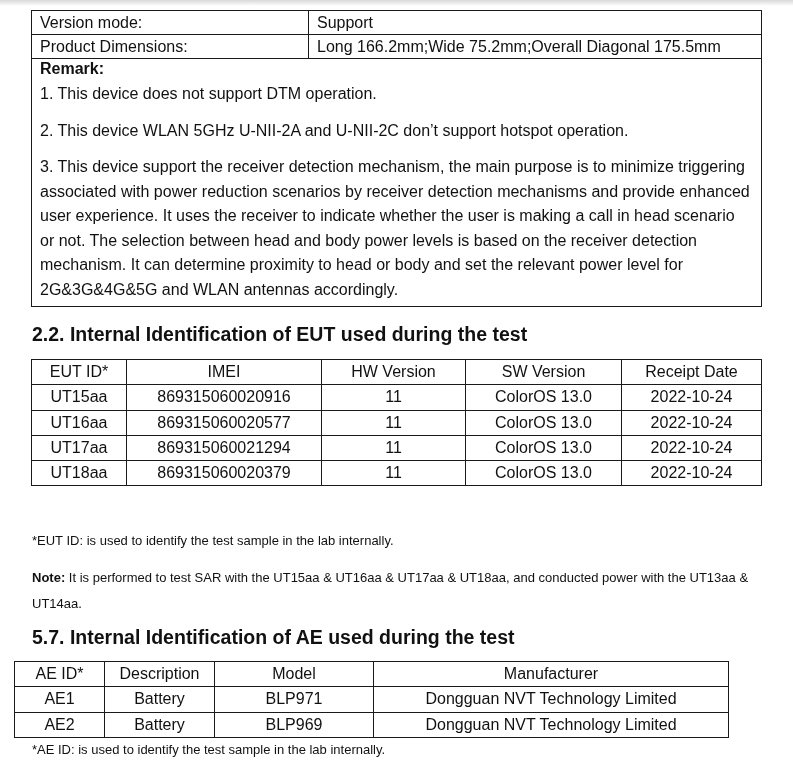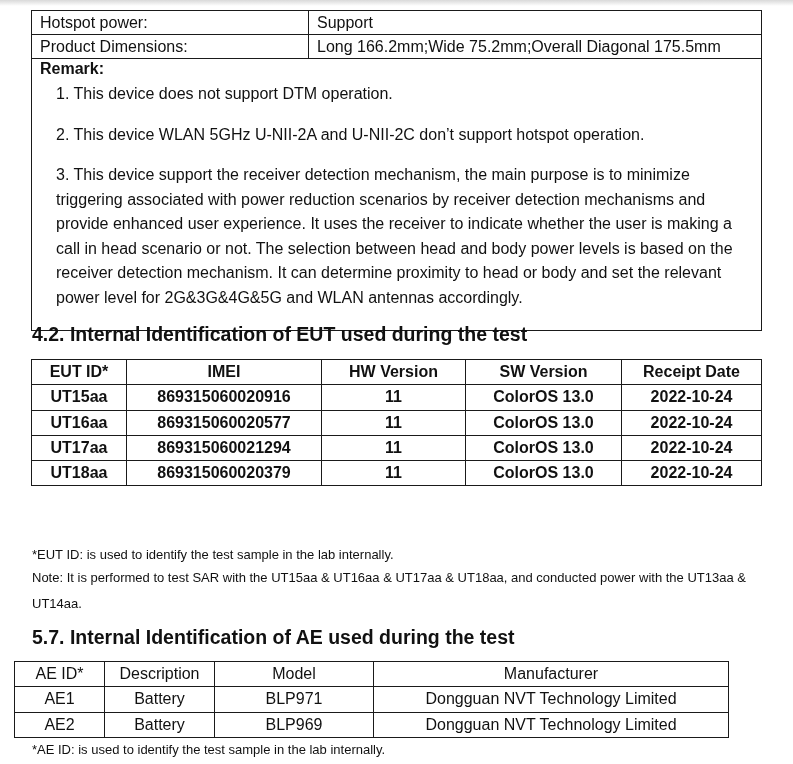--- a/index.html
+++ b/index.html
@@ -8,63 +8,63 @@
   .topshade { position:absolute; left:0; top:0; width:793px; height:6px;
               background:linear-gradient(#d9d9d9,#ffffff); }
   table { border-collapse:collapse; position:absolute; }
   td, th { border:1px solid #1a1a1a; padding:0; }
   
   #spec { left:31px; top:10px; width:731px; font-size:16px; }
   #spec td { height:23px; padding-left:8px; vertical-align:middle; }
   #spec td.k { width:268px; }
   #spec td.remark { padding:0 8px 4px 8px; height:auto; }
   .rm-title { font-weight:bold; line-height:20px; }
-  .rm-p { line-height:24.5px; margin:16px; }
+  .rm-p { line-height:24.5px; margin:0; }
   .rm-p + .rm-p { margin-top:12px; }
   .rm-first { margin-top:3px !important; }
   h2 { position:absolute; margin:0; font-size:19.5px; font-weight:bold; left:32px; }
   #h42 { top:323px; }
   #h43 { top:626px; }
   #eut { left:31px; top:359px; width:731px; font-size:16px; text-align:center; }
-  #eut td, #eut th { height:24.3px; font-weight:bold; }
+  #eut td, #eut th { height:24.3px; font-weight:normal; }
   #ae { left:14px; top:661px; width:715px; font-size:16px; text-align:center; }
   #ae td, #ae th { height:24.3px; font-weight:normal; }
   .foot { position:absolute; left:32px; font-size:13px; line-height:17px; }
-  #eut-foot { top:546px; }
+  #eut-foot { top:532px; }
   #note { top:565px; width:735px; line-height:25.5px; }
   #ae-foot { top:741px; }
-  b { font-weight:normal; }
+  b { font-weight:bold; }
 </style>
 </head>
 <body>
 
 <div class="topshade"></div>
 
 <table id="spec">
   <tbody>
       <tr>
-    <td class="k">Hotspot power:</td>
+    <td class="k">Version mode:</td>
     <td>Support</td>
   </tr>
   <tr>
     <td class="k">Product Dimensions:</td>
     <td>Long 166.2mm;Wide 75.2mm;Overall Diagonal 175.5mm</td>
   </tr>
   <tr>
     <td class="remark" colspan="2">
       <div class="rm-title">Remark:</div>
       <p class="rm-p rm-first">1. This device does not support DTM operation.</p>
       <p class="rm-p">2. This device WLAN 5GHz U-NII-2A and U-NII-2C don’t support hotspot operation.</p>
       <p class="rm-p">3. This device support the receiver detection mechanism, the main purpose is to minimize triggering associated with power reduction scenarios by receiver detection mechanisms and provide enhanced user experience. It uses the receiver to indicate whether the user is making a call in head scenario or not. The selection between head and body power levels is based on the receiver detection mechanism. It can determine proximity to head or body and set the relevant power level for 2G&amp;3G&amp;4G&amp;5G and WLAN antennas accordingly.</p>
     </td>
   </tr>
 </tbody>
   </table>
 
-<h2 id="h42">4.2. Internal Identification of EUT used during the test</h2>
+<h2 id="h42">2.2. Internal Identification of EUT used during the test</h2>
 
 <table id="eut">
   <colgroup>
       <col style="width:95px">
       <col style="width:195px">
       <col style="width:144px">
       <col style="width:156px">
       <col>
     </colgroup>
   <thead>

